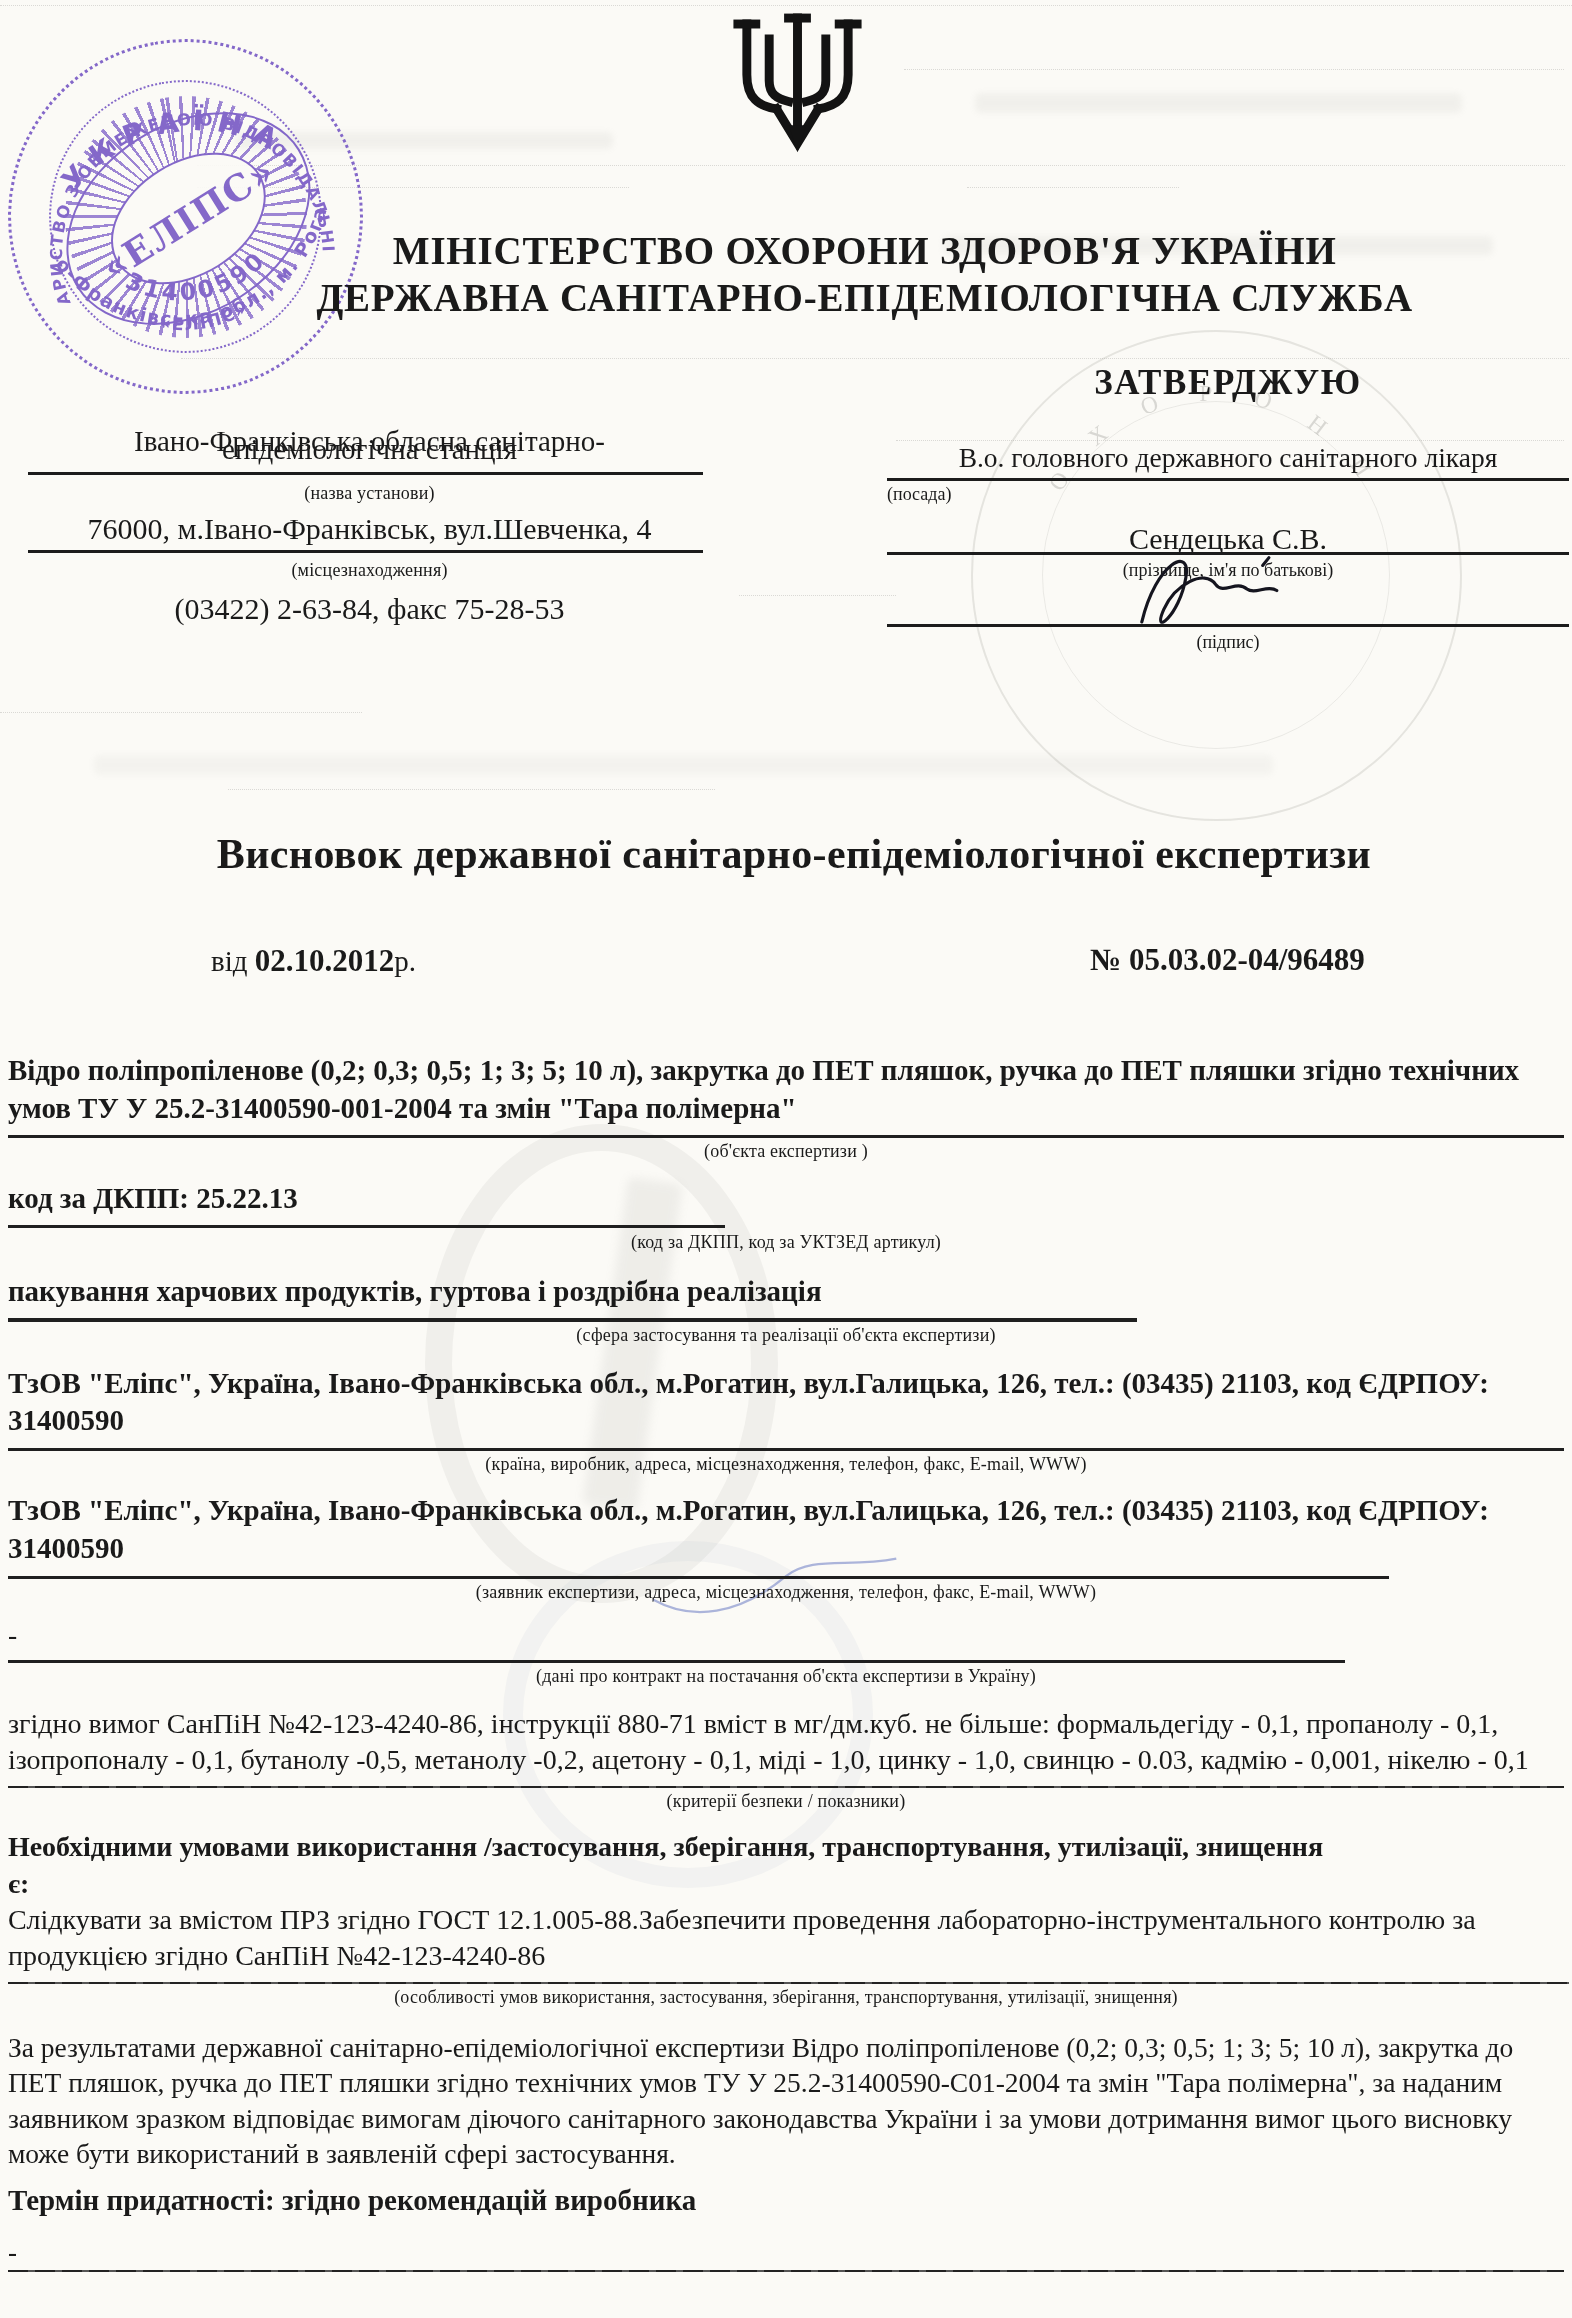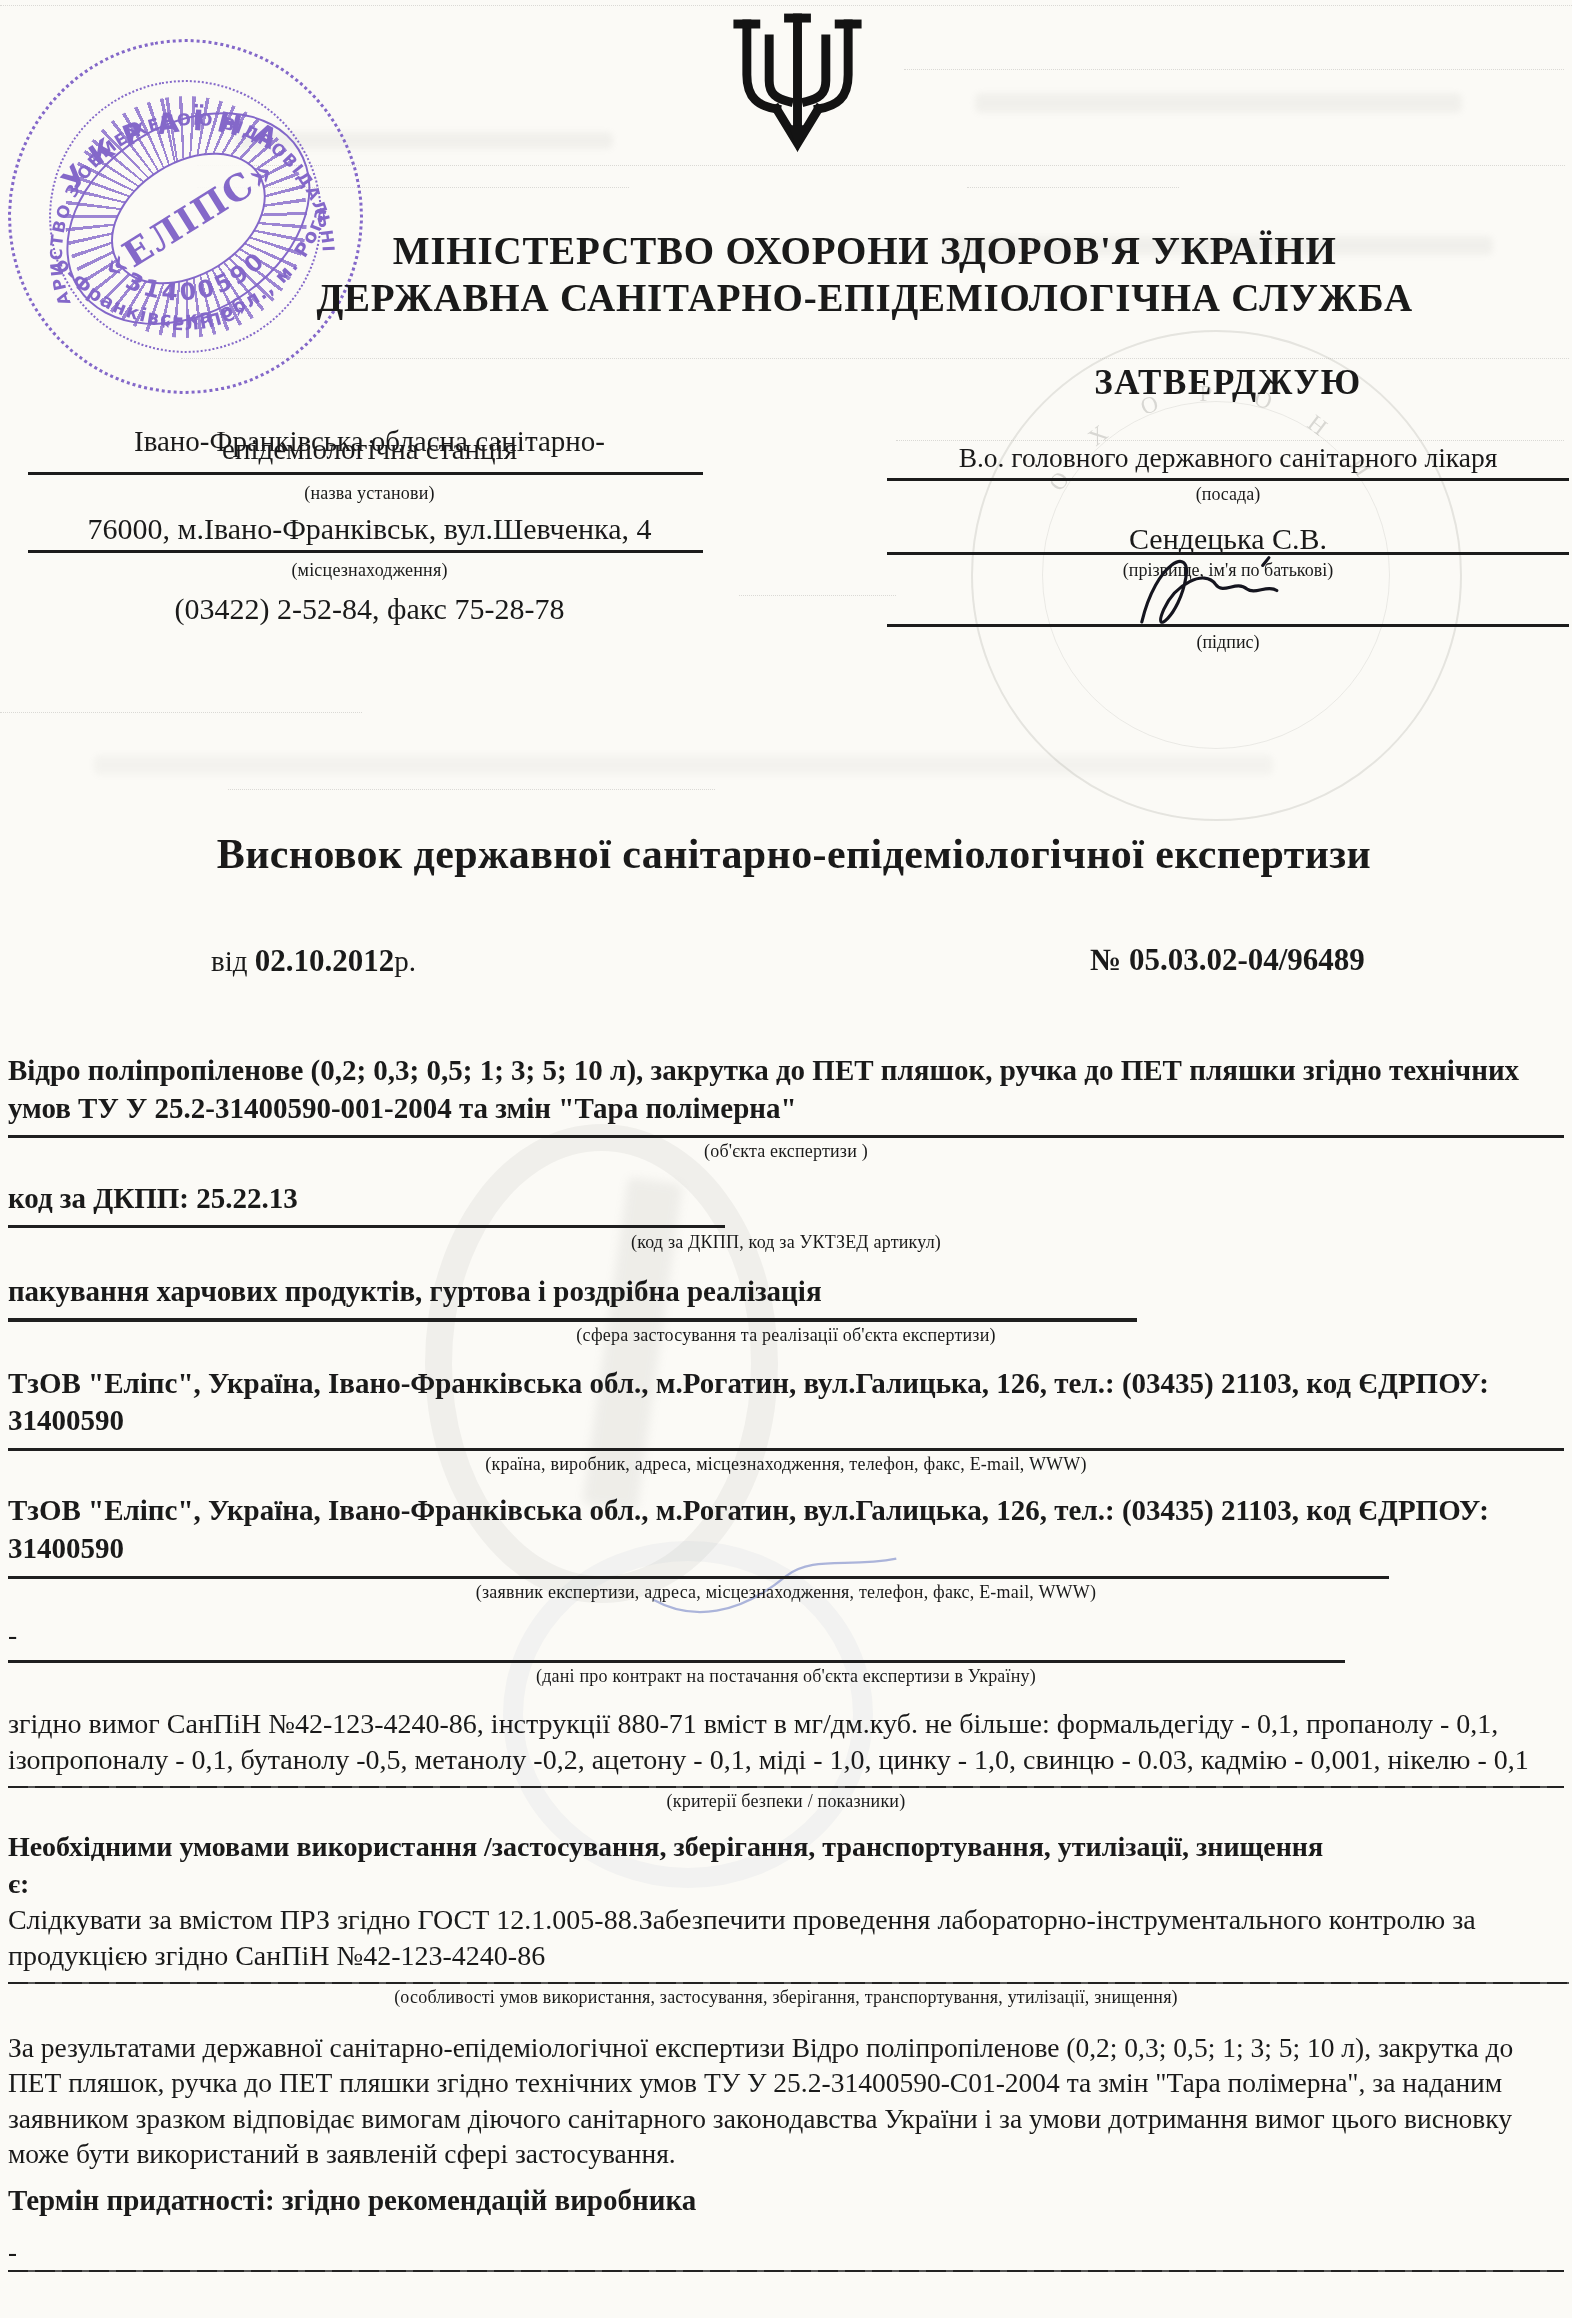--- a/index.html
+++ b/index.html
@@ -27,21 +27,21 @@
   
   .trident{position:absolute;left:723px;top:11px;}
   
   .ministry{position:absolute;left:181px;right:23.6px;top:228px;text-align:center;}
   .ministry div{font-weight:bold;font-size:39px;line-height:1.2;letter-spacing:0.8px;}
   
   .approve{position:absolute;left:887px;width:682px;top:363px;height:314px;}
   .approve .t{position:absolute;left:0;right:0;top:0;text-align:center;font-weight:bold;font-size:35px;letter-spacing:1.6px;}
   .approve .pos{position:absolute;left:0;right:0;top:79px;text-align:center;font-size:27.5px;}
   .approve .r1{position:absolute;left:0;right:0;top:115px;height:3.1px;background:#1c1c1c;}
-  .approve .c1{position:absolute;left:0;right:0;top:121px;text-align:center;font-size:18px;}
+  .approve .c1{position:absolute;left:0;right:0;top:121px;font-size:18px;}
   .approve .nm{position:absolute;left:0;right:0;top:159px;text-align:center;font-size:30px;}
   .approve .r2{position:absolute;left:0;right:0;top:189px;height:3.1px;background:#1c1c1c;}
   .approve .c2{position:absolute;left:0;right:0;top:197px;text-align:center;font-size:18px;}
   .approve .sig{position:absolute;left:236px;top:171px;}
   .approve .r3{position:absolute;left:0;right:0;top:261px;height:3.1px;background:#1c1c1c;}
   .approve .c3{position:absolute;left:0;right:0;top:269px;text-align:center;font-size:18px;}
   
   .inst{position:absolute;left:22px;width:695px;top:397px;height:252px;text-align:center;}
   .inst .l1{position:absolute;left:0;right:0;top:0;font-size:29px;margin-top:28px;}
   .inst .l2{position:absolute;left:0;right:0;top:36px;font-size:29px;}
@@ -179,21 +179,21 @@
   </div>
 
   <div class="inst">
     <div class="l1">Івано-Франківська обласна санітарно-</div>
     <div class="l2">епідеміологічна станція</div>
     <div class="r1"></div>
     <div class="c1 cap">(назва установи)</div>
     <div class="ad">76000, м.Івано-Франківськ, вул.Шевченка, 4</div>
     <div class="r2"></div>
     <div class="c2 cap">(місцезнаходження)</div>
-    <div class="ph">(03422) 2-52-84, факс 75-28-78</div>
+    <div class="ph">(03422) 2-63-84, факс 75-28-53</div>
   </div>
 
   <div class="doc-title">Висновок державної санітарно-епідеміологічної експертизи</div>
   <div class="date-line">
     <span>від</span>
     <b>02.10.2012</b><span>р.</span>
   </div>
   <div class="doc-number">№ 05.03.02-04/96489</div>
 
   <svg width="267" height="79" style="position:absolute;left:645px;top:1549px;opacity:.55;" viewBox="0 0 340 100">

